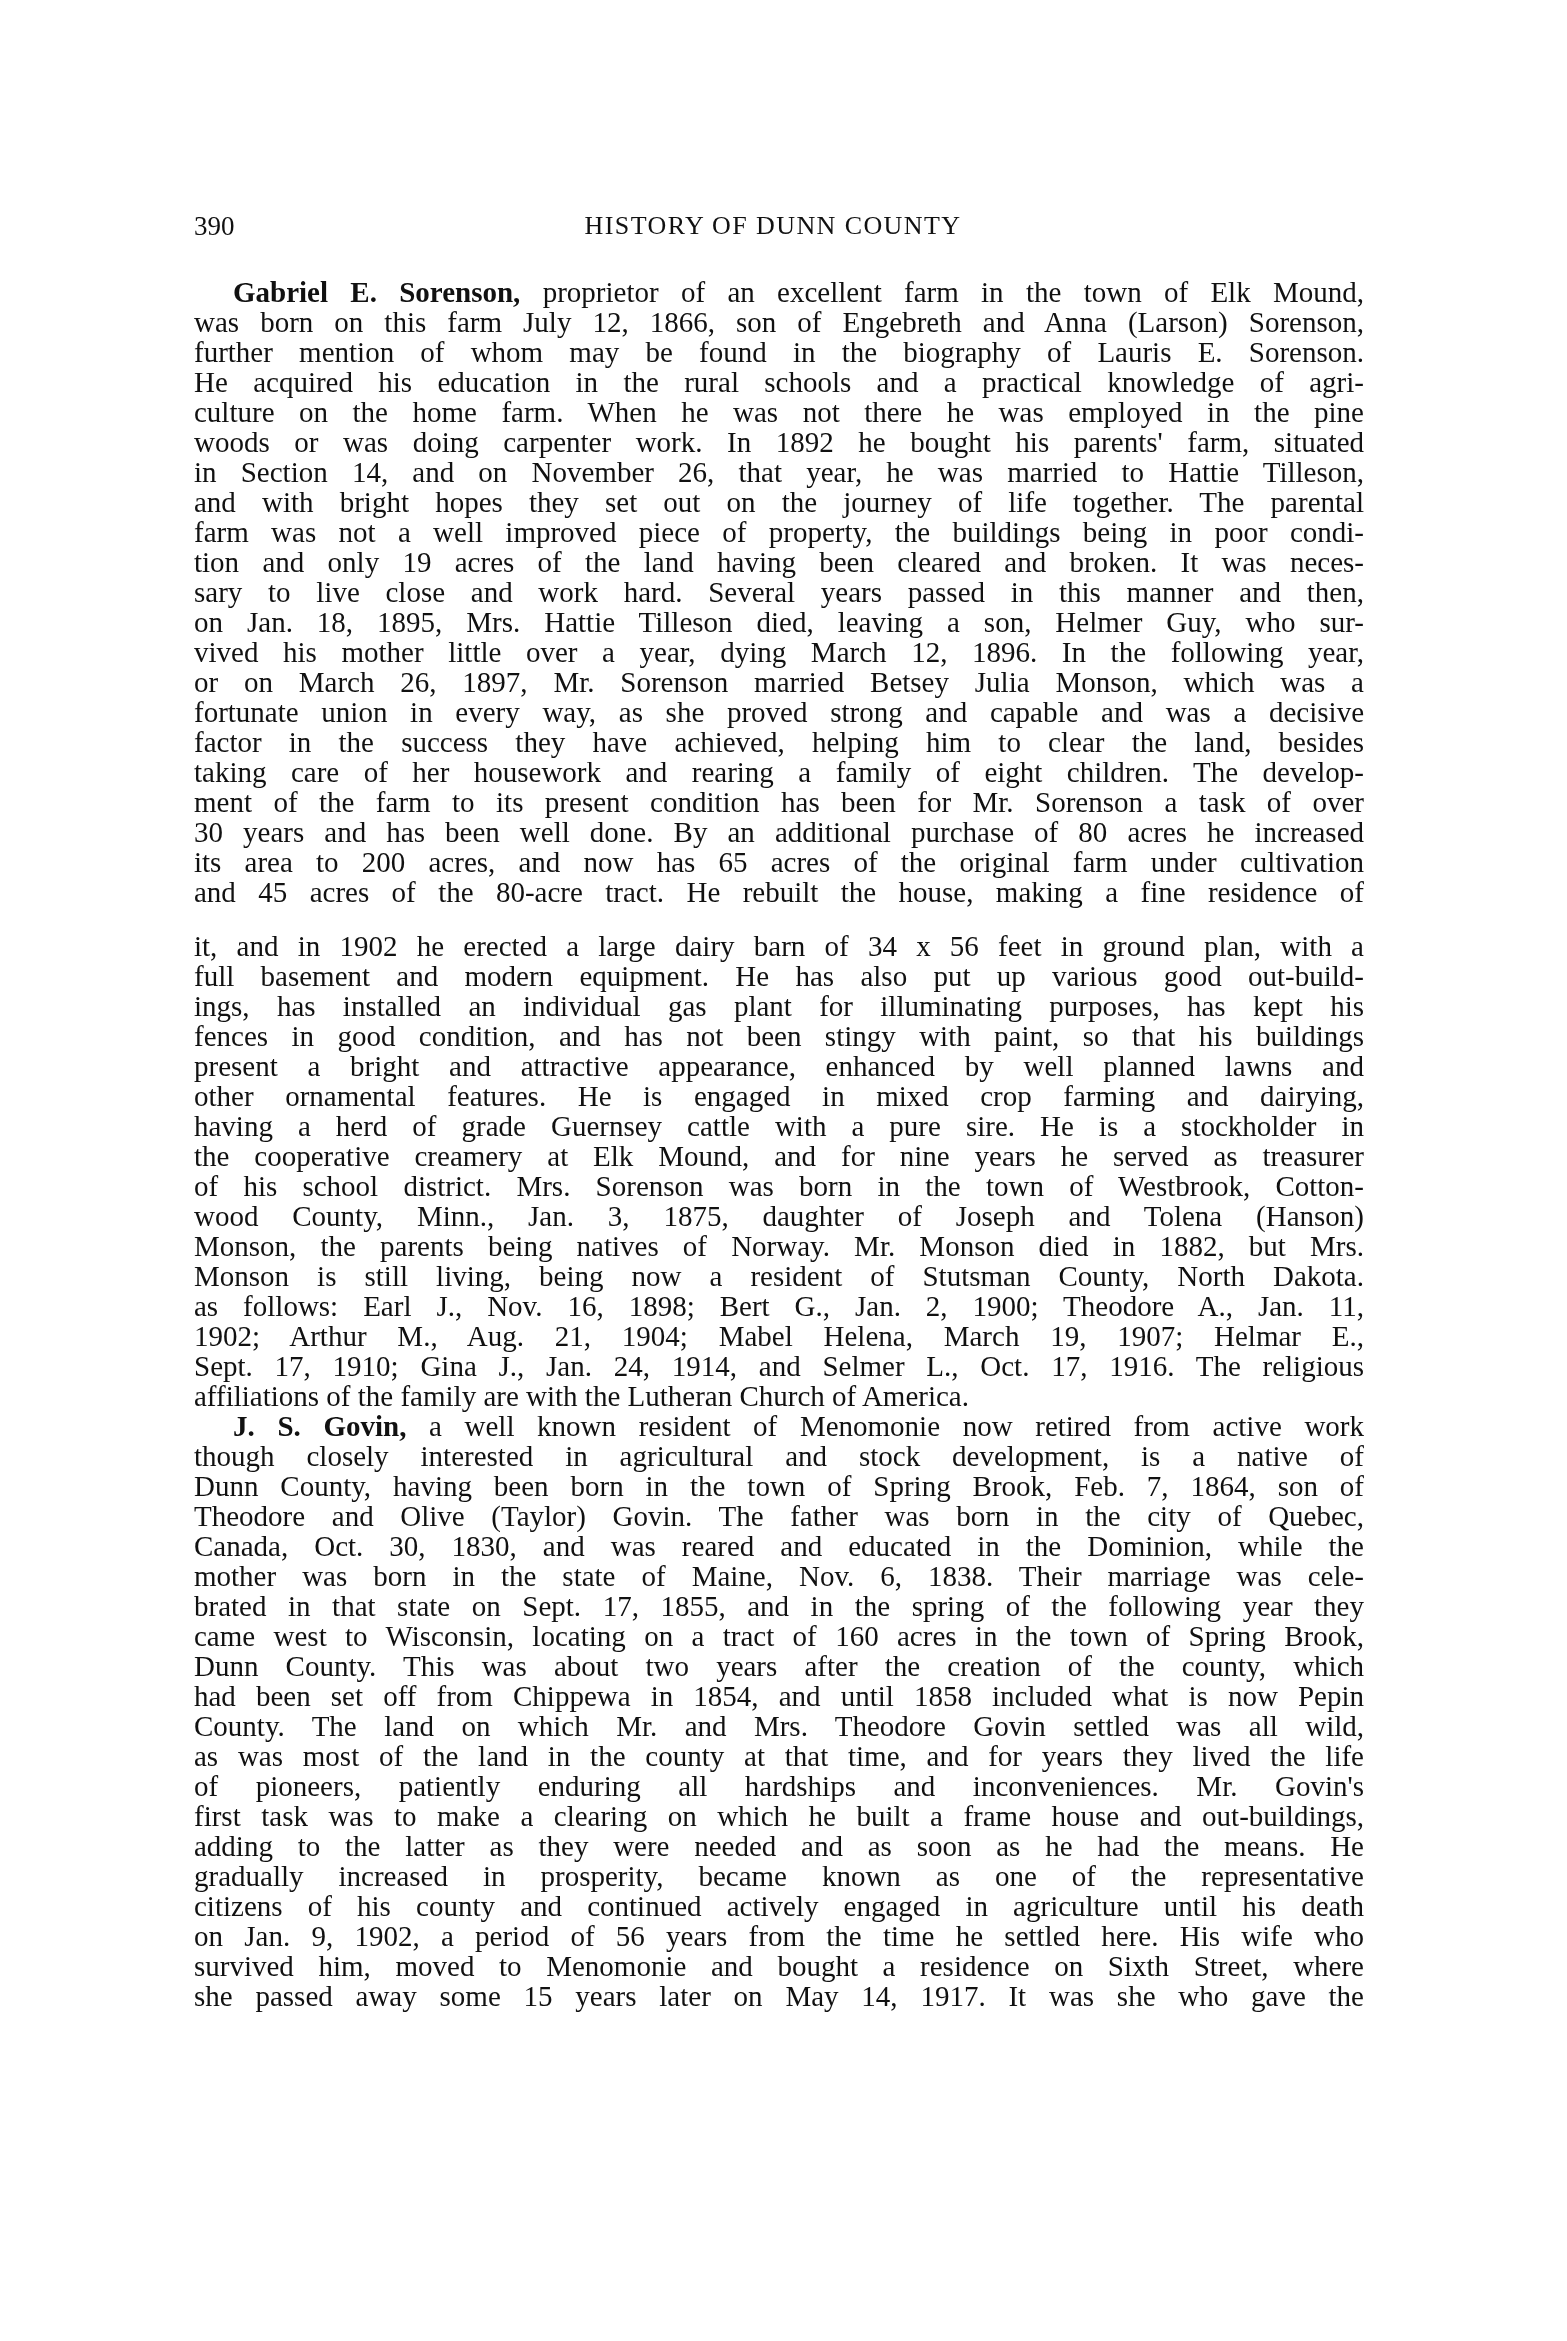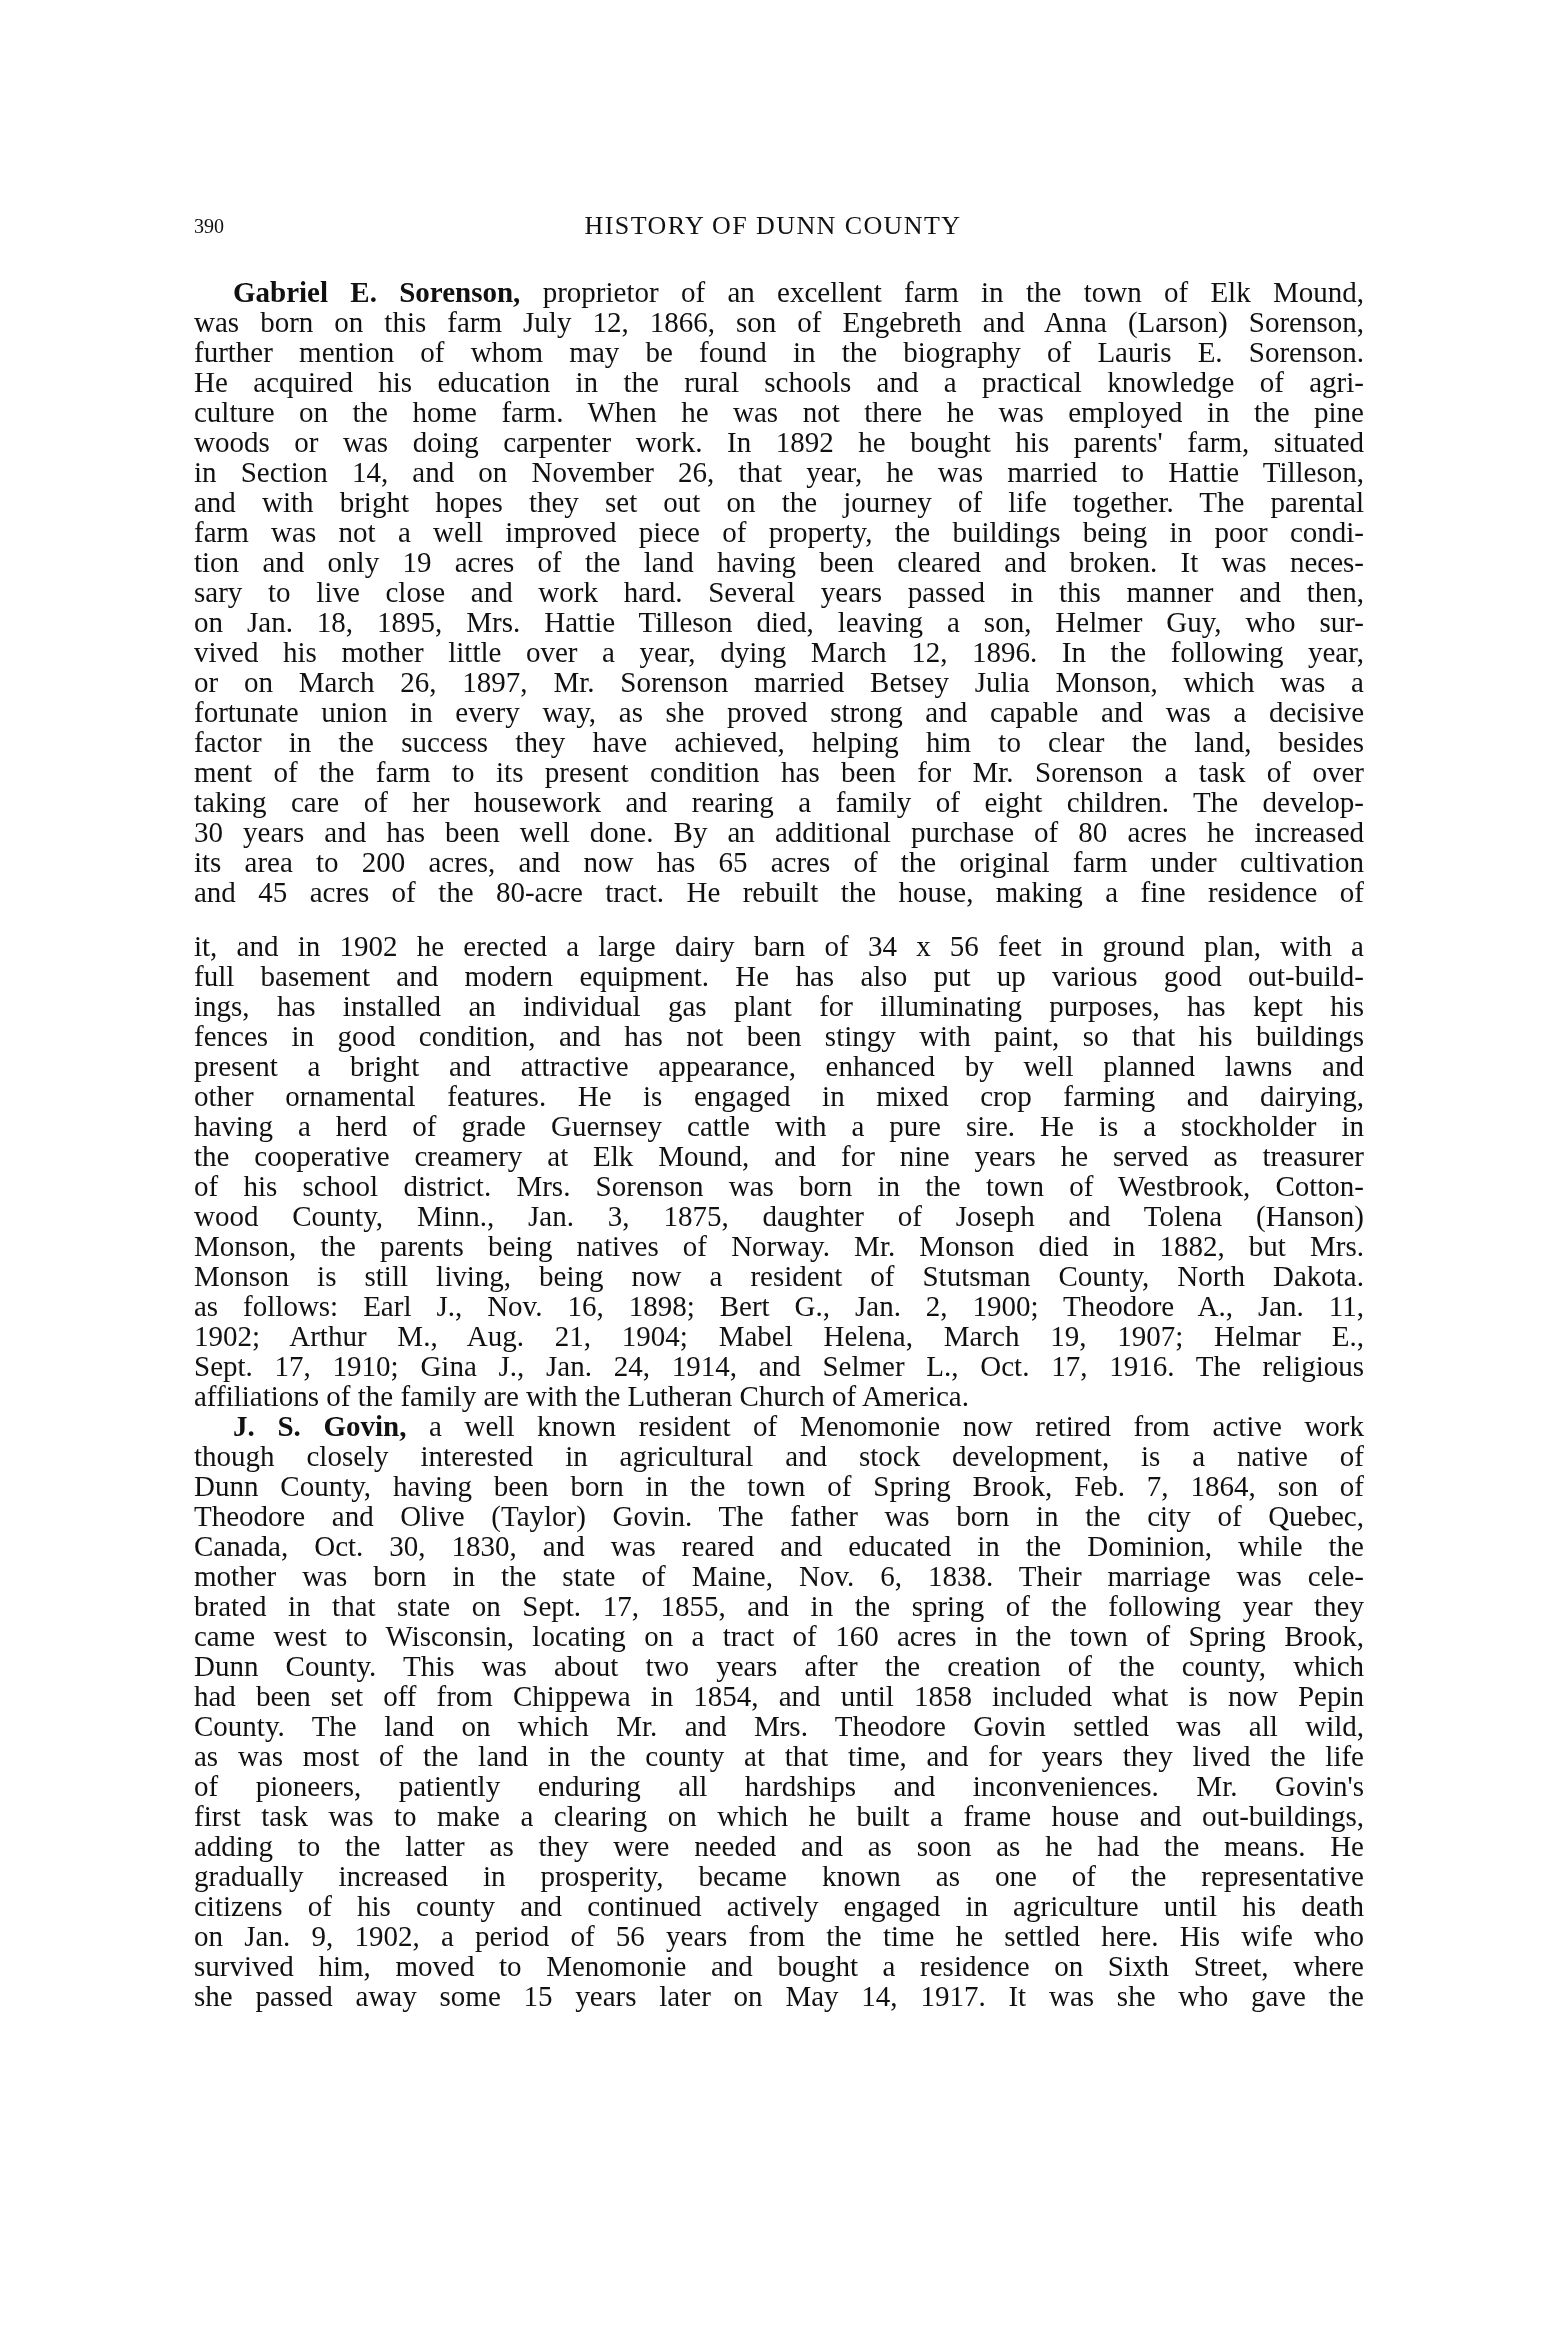--- a/index.html
+++ b/index.html
@@ -6,21 +6,21 @@
   body { width: 1567px; height: 2342px; position: relative; overflow: hidden; }
   .page {
     position: absolute; left: 0; top: 0; width: 1567px; height: 2342px;
     background: #ffffff; color: #111111;
     font-family: "Liberation Serif", "DejaVu Serif", serif;
   }
   .header {
     position: absolute; left: 194px; top: 207px; width: 1170px; height: 38px;
   }
   .page-number {
-    position: absolute; left: 0; top: 0; font-size: 20px; line-height: 38px;
+    position: absolute; left: 0; top: 0; font-size: 27px; line-height: 38px;
   }
   .running-head {
     position: absolute; left: 0; right: 12px; top: 0; text-align: center;
     font-size: 26px; letter-spacing: 1.4px; line-height: 38px;
   }
   .body-text {
     position: absolute; left: 194px; top: 277px; width: 1170px;
     font-size: 29px; line-height: 30px; text-align: justify;
   }
   .para { margin: 0; text-indent: 39px; }
@@ -48,22 +48,22 @@
         <span class="line" style="text-indent: 0px;">in Section 14, and on November 26, that year, he was married to Hattie Tilleson,</span>
         <span class="line" style="text-indent: 0px;">and with bright hopes they set out on the journey of life together.  The parental</span>
         <span class="line" style="text-indent: 0px;">farm was not a well improved piece of property, the buildings being in poor condi-</span>
         <span class="line" style="text-indent: 0px;">tion and only 19 acres of the land having been cleared and broken.  It was neces-</span>
         <span class="line" style="text-indent: 0px;">sary to live close and work hard.  Several years passed in this manner and then,</span>
         <span class="line" style="text-indent: 0px;">on Jan. 18, 1895, Mrs. Hattie Tilleson died, leaving a son, Helmer Guy, who sur-</span>
         <span class="line" style="text-indent: 0px;">vived his mother little over a year, dying March 12, 1896.  In the following year,</span>
         <span class="line" style="text-indent: 0px;">or on March 26, 1897, Mr. Sorenson married Betsey Julia Monson, which was a</span>
         <span class="line" style="text-indent: 0px;">fortunate union in every way, as she proved strong and capable and was a decisive</span>
         <span class="line" style="text-indent: 0px;">factor in the success they have achieved, helping him to clear the land, besides</span>
+        <span class="line" style="text-indent: 0px;">taking care of her housework and rearing a family of eight children.  The develop-</span>
         <span class="line" style="text-indent: 0px;">ment of the farm to its present condition has been for Mr. Sorenson a task of over</span>
-        <span class="line" style="text-indent: 0px;">taking care of her housework and rearing a family of eight children.  The develop-</span>
         <span class="line" style="text-indent: 0px;">30 years and has been well done.  By an additional purchase of 80 acres he increased</span>
         <span class="line" style="text-indent: 0px;">its area to 200 acres, and now has 65 acres of the original farm under cultivation</span>
         <span class="line" style="text-indent: 0px;">and 45 acres of the 80-acre tract.  He rebuilt the house, making a fine residence of</span>
         <span class="line" style="text-indent: 0px; margin-top: 24px;">it, and in 1902 he erected a large dairy barn of 34 x 56 feet in ground plan, with a</span>
         <span class="line" style="text-indent: 0px;">full basement and modern equipment.  He has also put up various good out-build-</span>
         <span class="line" style="text-indent: 0px;">ings, has installed an individual gas plant for illuminating purposes, has kept his</span>
         <span class="line" style="text-indent: 0px;">fences in good condition, and has not been stingy with paint, so that his buildings</span>
         <span class="line" style="text-indent: 0px;">present a bright and attractive appearance, enhanced by well planned lawns and</span>
         <span class="line" style="text-indent: 0px;">other ornamental features.  He is engaged in mixed crop farming and dairying,</span>
         <span class="line" style="text-indent: 0px;">having a herd of grade Guernsey cattle with a pure sire.  He is a stockholder in</span>

